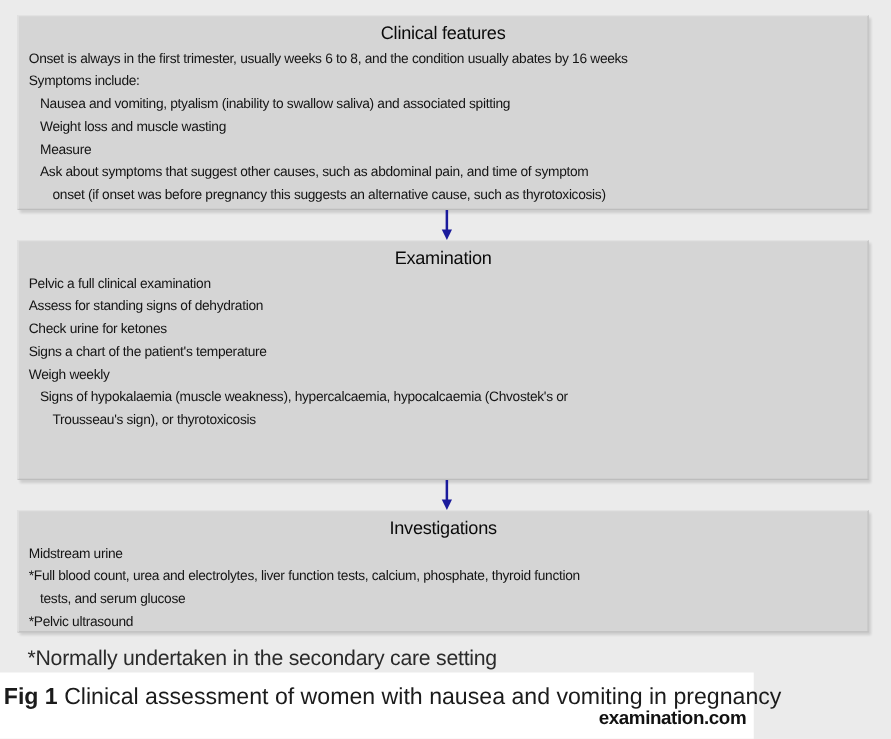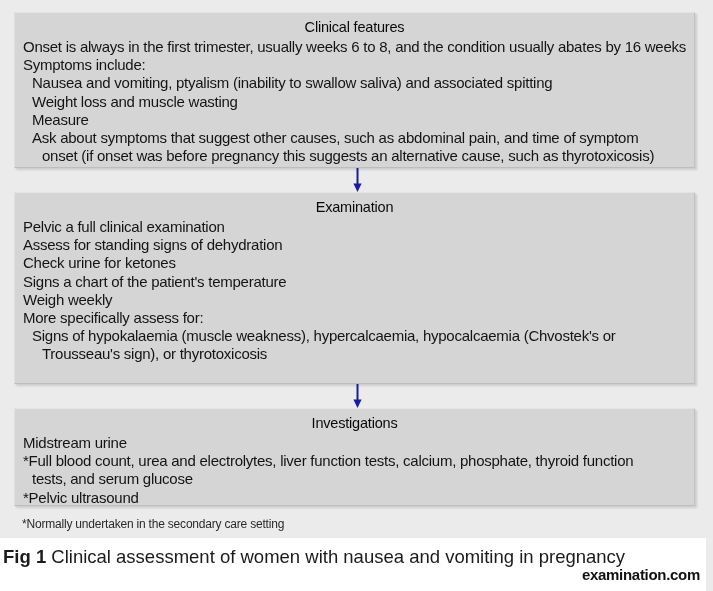--- a/index.html
+++ b/index.html
@@ -47,21 +47,21 @@
     text-align: center;
     font-weight: normal;
     font-size: 14.5px;
     letter-spacing: -0.2px;
     line-height: 19px;
     margin: 1px 0 1px 0;
     color: #0a0a0a;
   }
 
   .box-lines {
-    font-size: 15px;
+    font-size: 11px;
     line-height: 18.2px;
     letter-spacing: -0.25px;
     color: #141414;
   }
   .line {
     white-space: nowrap;
   }
   .line.indent-1 { padding-left: 9px; }
   .line.indent-2 { padding-left: 19px; }
 
@@ -74,31 +74,31 @@
   }
   #arrow-1 { top: 168px; height: 25px; }
   #arrow-2 { top: 384px; height: 25px; }
   .arrow svg { display: block; }
 
   
   #footnote {
     position: absolute;
     left: 22px;
     top: 517px;
-    font-size: 12px;
+    font-size: 17px;
     letter-spacing: -0.2px;
     color: #2a2a2a;
   }
 
   
   #caption-band {
     position: absolute;
     left: 0;
     top: 538px;
-    width: 706px;
+    width: 603px;
     height: 53px;
     background: #ffffff;
   }
   #figure-caption {
     position: absolute;
     left: 3px;
     top: 7px;
     font-size: 18.5px;
     line-height: 23px;
     color: #1b1b1b;
@@ -143,21 +143,20 @@
   </div>
 
   <div class="flow-box" id="box-examination">
     <div class="box-title">Examination</div>
     <div class="box-lines">
       <div class="line">Pelvic a full clinical examination</div>
       <div class="line">Assess for standing signs of dehydration</div>
       <div class="line">Check urine for ketones</div>
       <div class="line">Signs a chart of the patient's temperature</div>
       <div class="line">Weigh weekly</div>
-      <div class="line">More specifically assess for:</div>
       <div class="line indent-1">Signs of hypokalaemia (muscle weakness), hypercalcaemia, hypocalcaemia (Chvostek's or</div>
       <div class="line indent-2">Trousseau's sign), or thyrotoxicosis</div>
     </div>
   </div>
 
   <div class="arrow" id="arrow-2">
     <svg width="11" height="25" viewBox="0 0 11 25" aria-hidden="true">
       <line x1="5.5" y1="0" x2="5.5" y2="17" stroke="#1a1a9c" stroke-width="2"></line>
       <polygon points="5.5,24 1.4,15.5 9.6,15.5" fill="#1a1a9c"></polygon>
     </svg>

